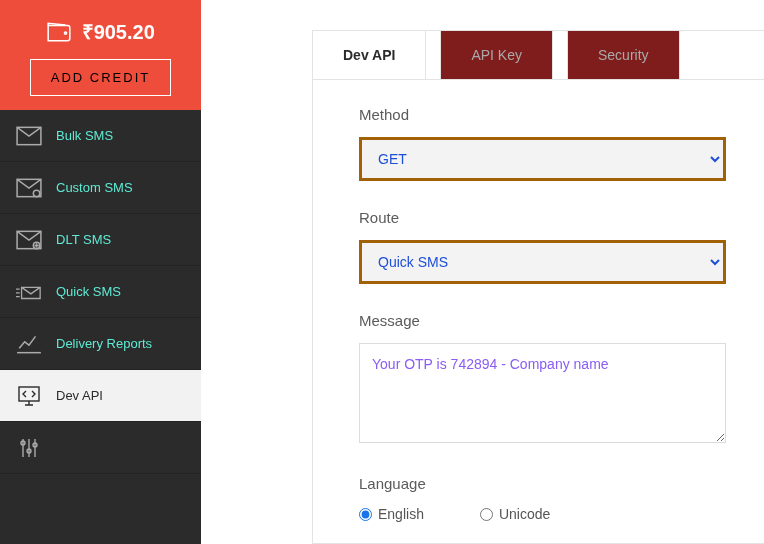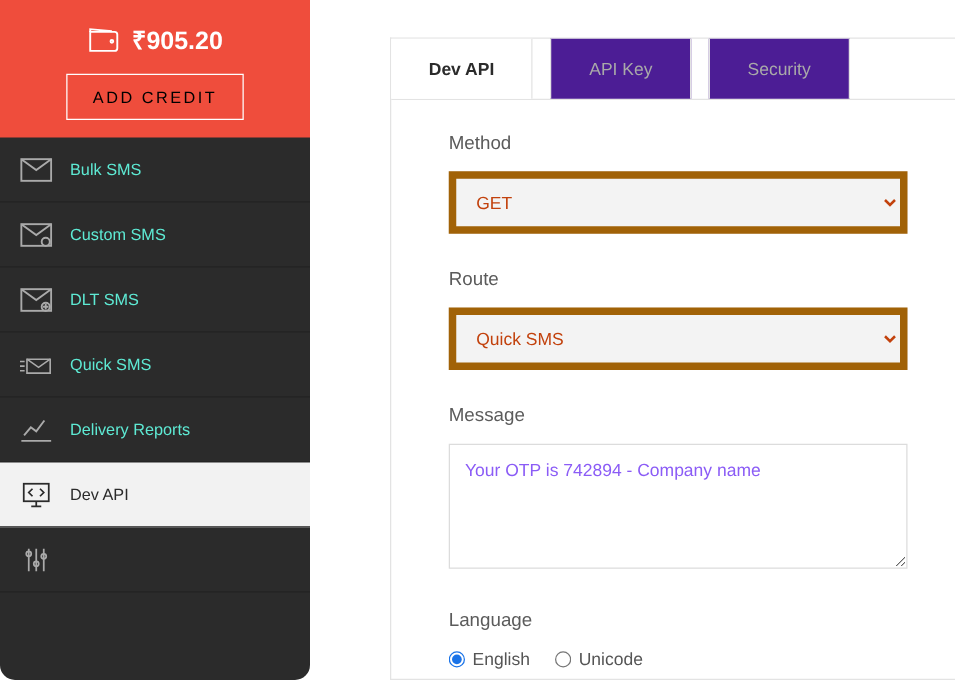--- a/index.html
+++ b/index.html
@@ -1,48 +1,48 @@
 <!DOCTYPE html>
 <html><head>
 <meta charset="utf-8">
 <style>
 * { box-sizing: border-box; margin: 0; padding: 0; }
 body { font-family: Arial, Helvetica, sans-serif; width: 764px; height: 544px; overflow: hidden; background: #fff; position: relative; }
 
-.sidebar { width: 248px; height: 544px; background: #2b2b2b; display: flex; flex-direction: column; position: absolute; left: 0; top: 0; z-index: 2; border-radius: 12px; }
+.sidebar { width: 201px; height: 544px; background: #2b2b2b; display: flex; flex-direction: column; position: absolute; left: 0; top: 0; z-index: 2; }
 .wallet-block { background: #ef4d3c; padding: 18px 12px 14px; display: flex; flex-direction: column; align-items: center; }
 .wallet-balance { display: flex; align-items: center; gap: 10px; color: #fff; font-size: 20px; font-weight: 600; }
 .add-credit { margin-top: 14px; border: 1px solid #fff; color: #000000; background: transparent; padding: 10px 20px; font-size: 13px; letter-spacing: 2px; cursor: pointer; font-weight: 500; }
 
 .nav { list-style: none; }
 .nav-item { display: flex; align-items: center; gap: 14px; padding: 0 16px; height: 52px; color: #5eead4; font-size: 13px; cursor: pointer; border-bottom: 1px solid #232323; }
 .nav-item.active { background: #f2f2f2; color: #2b2b2b; }
 .nav-icon { width: 26px; height: 22px; display: flex; align-items: center; justify-content: center; flex-shrink: 0; }
 .nav-icon svg { stroke: #aaa; fill: none; stroke-width: 1.4; }
 .nav-item.active .nav-icon svg { stroke: #2b2b2b; }
 
 .content { position: absolute; left: 207px; top: 0; right: 0; bottom: 0; background: #fff; }
 .red-blob { position: absolute; left: 0; top: 0; width: 120px; height: 520px; background: #ef4d3c; z-index: 0; }
 .red-blob::after { content:""; position:absolute; top: 380px; left: -40px; width: 240px; height: 240px; background:#fff; border-radius: 50%; }
 .red-blob::before { content:""; position:absolute; top: 0; left: -50px; width: 200px; height: 430px; background:#fff; border-bottom-right-radius: 140px; }
 
 .panel { position: absolute; left: 105px; top: 30px; right: 0; bottom: 0; background: #fff; border: 1px solid #e3e3e3; border-right: none; padding: 0; z-index: 1; }
-.tab { padding: 16px 30px; font-size: 14px; color: #a9a9a9; border: 1px solid #e3e3e3; border-bottom: none; cursor: pointer; background: #4c1d95; }
+.tab { padding: 16px 30px; font-size: 14px; color: #a9a9a9; border: 1px solid #e3e3e3; border-bottom: none; cursor: pointer; background: #7f1d1d; }
 .tab.active { color: #2b2b2b; font-weight: 700; background: #fff; position: relative; top: 0; }
 .tab-wrap { display:flex; gap:14px; padding-left: 0; border-bottom: 1px solid #e3e3e3; }
 .tab-wrap .tab:first-child { border-left: none; }
 .tab-wrap .tab { border-top:none; margin-top:0; }
 
 .form { padding: 26px 38px 0 46px; }
 .form-group { margin-bottom: 28px; }
 .form-label { color: #5b5b5b; font-size: 15px; margin-bottom: 14px; display: block; }
-.form-select { width: 100%; background: #f3f3f3; border: 6px solid #a16207; padding: 10px 12px; font-size: 14px; color: #c2410c; }
+.form-select { width: 100%; background: #f3f3f3; border: 3px solid #a16207; padding: 10px 12px; font-size: 14px; color: #1d4ed8; }
 .form-textarea { width: 100%; border: 1px solid #dcdcdc; padding: 12px; font-size: 14px; color: #8b5cf6; resize: both; height: 100px; font-family: inherit; }
 
-.radio-row { display: flex; gap: 20px; margin-top: 14px; }
+.radio-row { display: flex; gap: 56px; margin-top: 14px; }
 .radio-item { display: flex; align-items: center; gap: 6px; font-size: 14px; color: #555; }
 .radio-item input { accent-color: #1a73e8; }
 </style>
 </head>
 <body>
 
 <div class="sidebar">
   <div class="wallet-block">
     <div class="wallet-balance">
       <span class="nav-icon">

